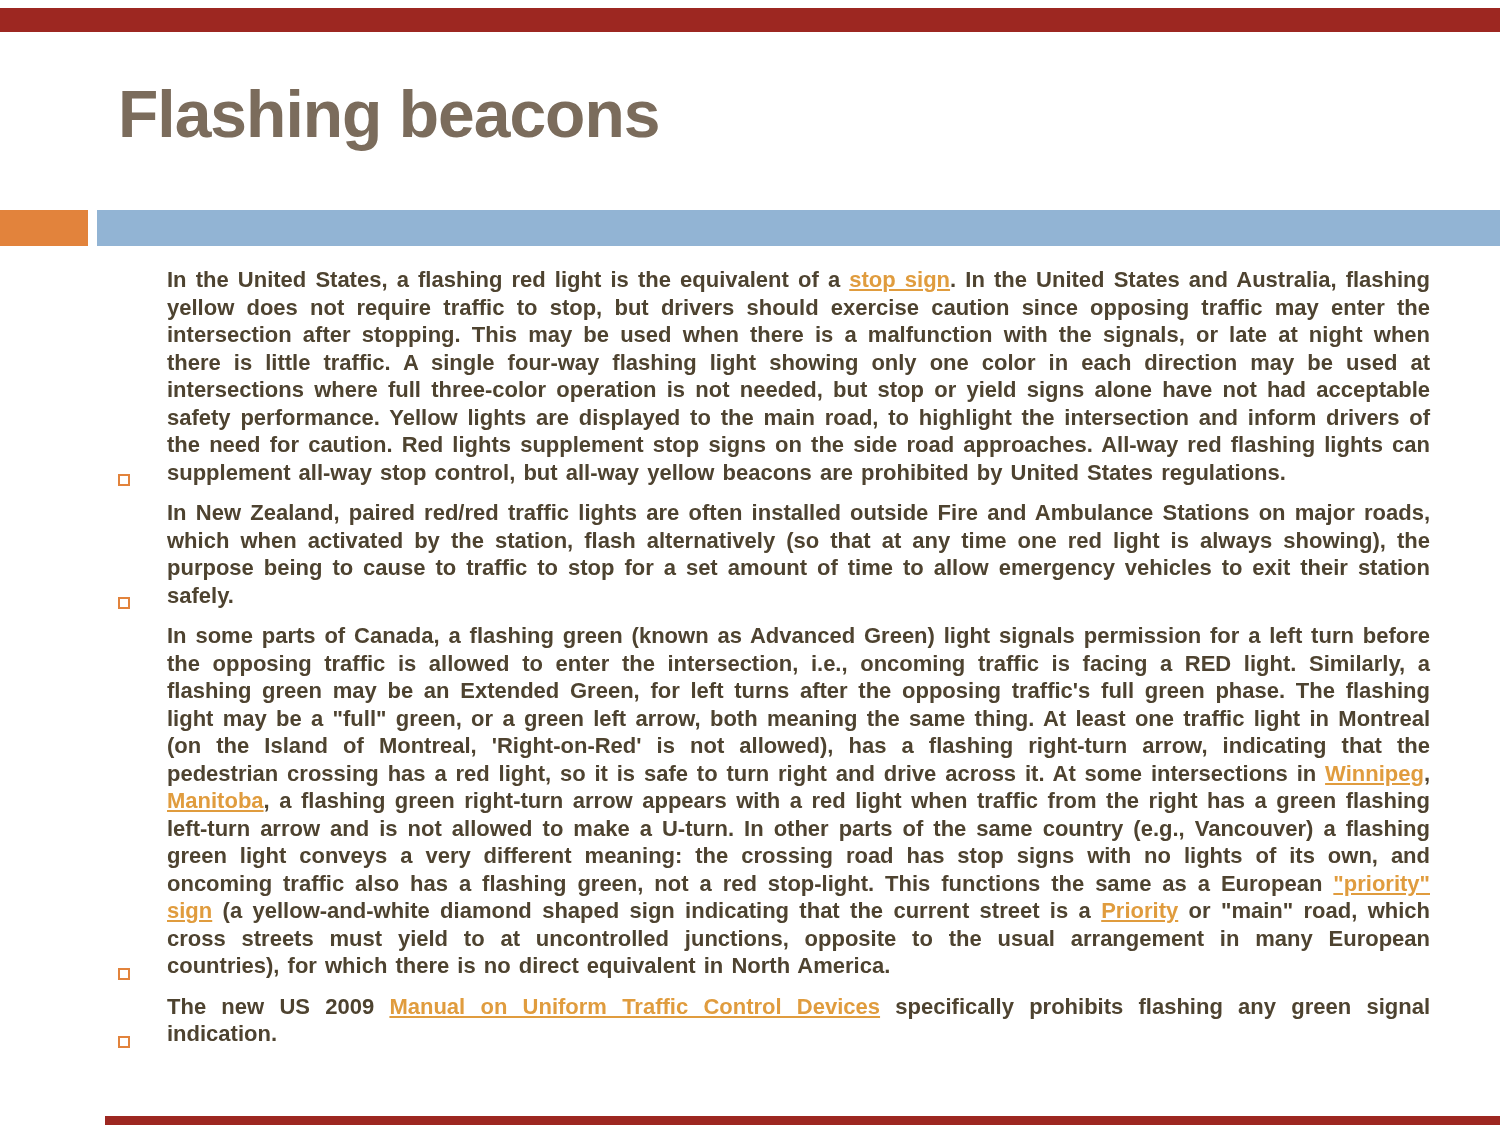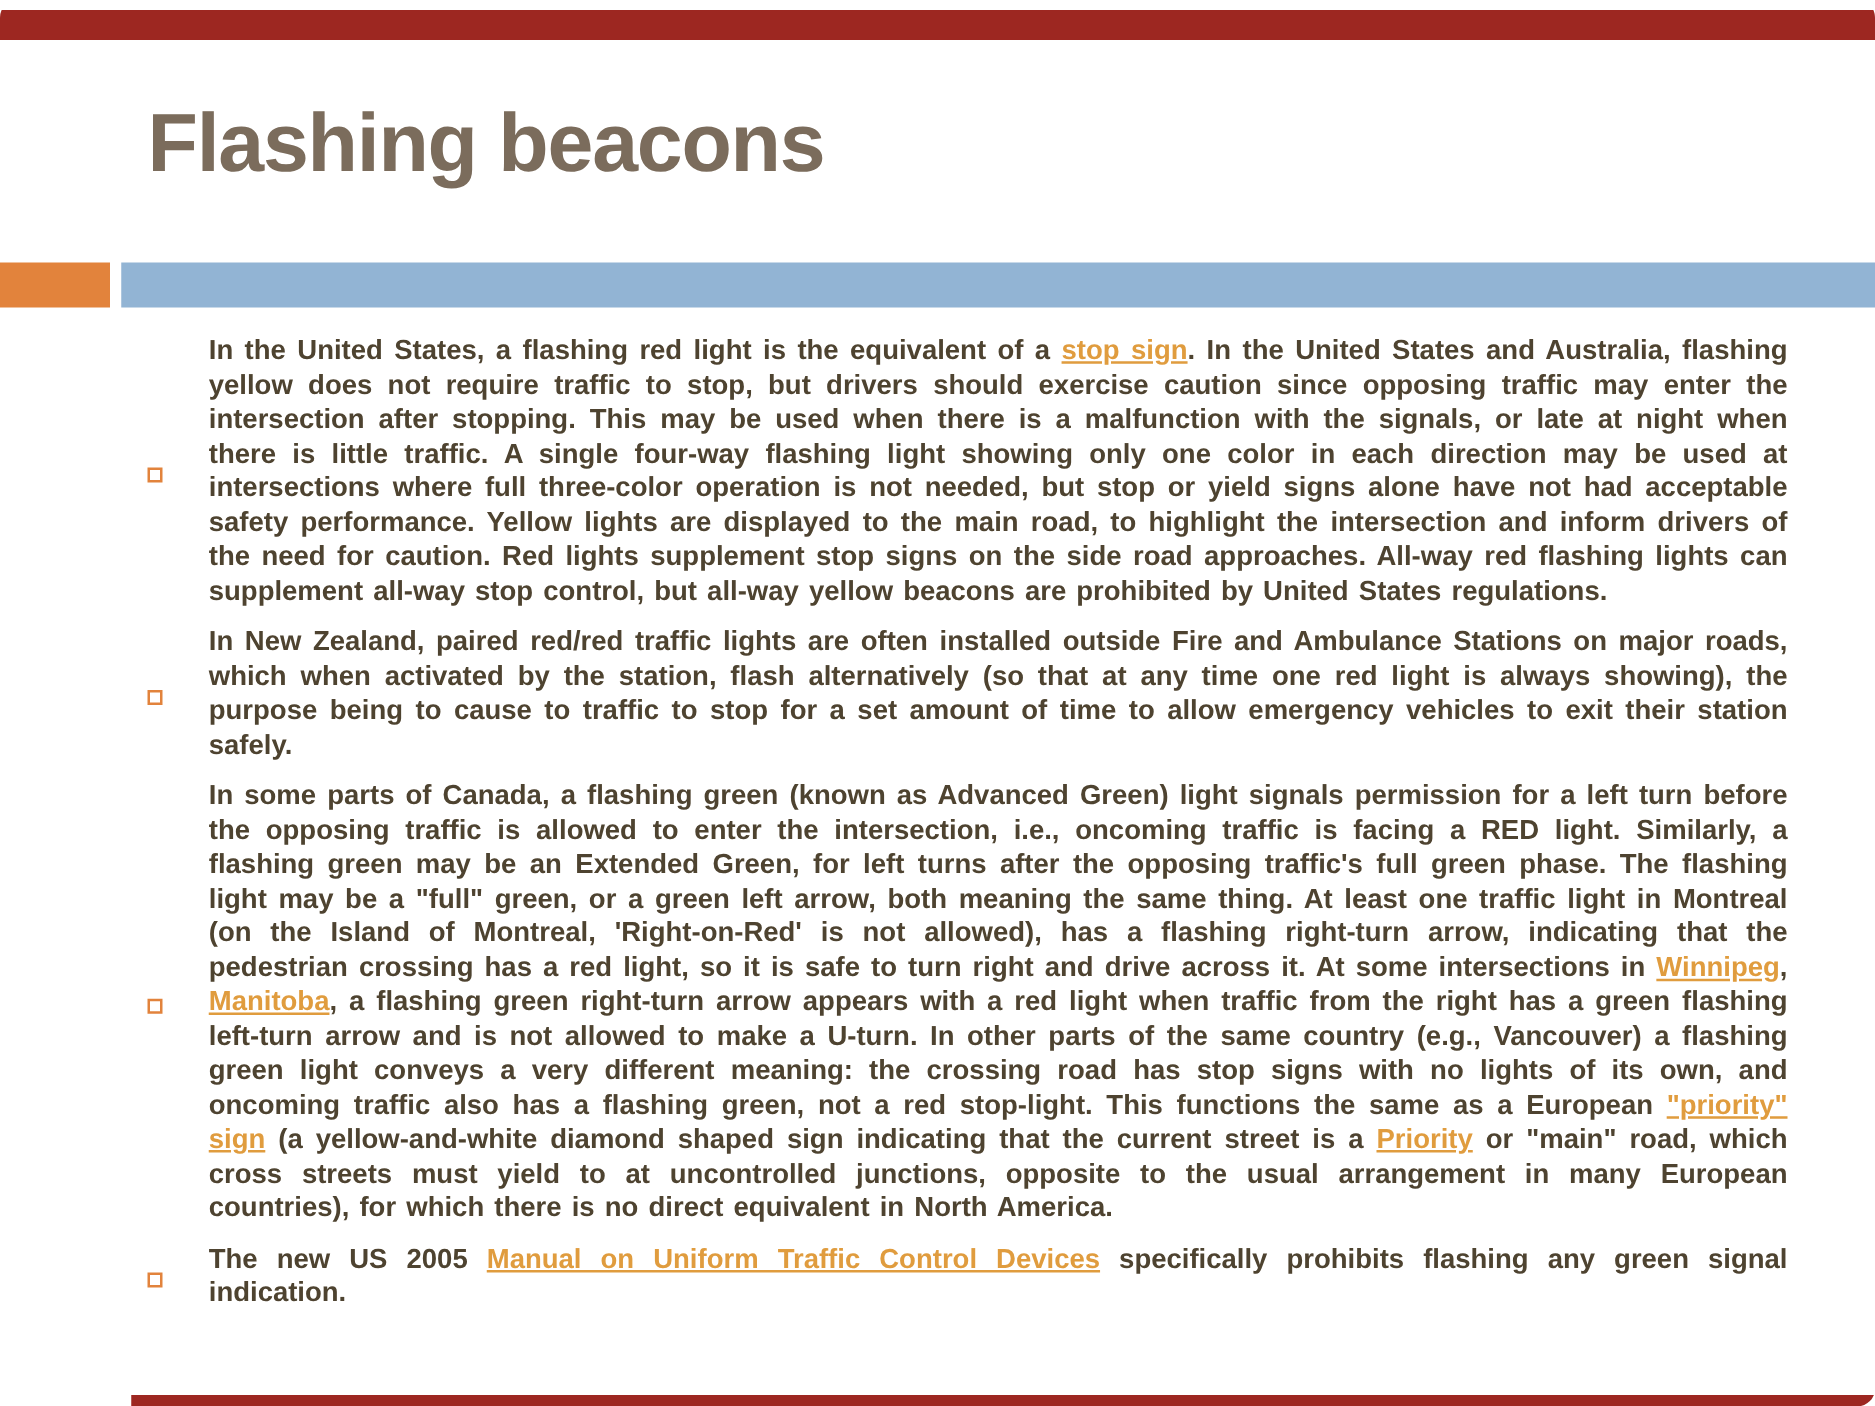--- a/index.html
+++ b/index.html
@@ -7,21 +7,20 @@
   body {
     font-family: "Liberation Sans", sans-serif;
     background: #ffffff;
   }
   .slide {
     position: relative;
     width: 1500px;
     height: 1125px;
     background: #ffffff;
     overflow: hidden;
-    border-radius: 14px;
   }
   .top-bar {
     position: absolute;
     top: 8px; left: 0;
     width: 100%; height: 24px;
     background: var(--top-bar, #9D2721);
   }
   .title {
     position: absolute;
     top: 76px; left: 118px;
@@ -40,21 +39,21 @@
   .band-orange { width: 88px; height: 100%; background: var(--accent-orange, #E2833C); }
   .band-gap    { width: 9px;  height: 100%; background: #ffffff; }
   .band-blue   { flex: 1;     height: 100%; background: var(--band-blue, #92B4D4); }
   .content {
     position: absolute;
     top: 266px; left: 118px;
     width: 1312px;
   }
   .bullet-item {
     display: flex;
-    align-items: center;
+    align-items: flex-end;
     margin-bottom: 13px;
   }
   .bullet-marker {
     flex: 0 0 auto;
     width: 12px; height: 12px;
     border: 2.5px solid var(--accent-orange, #E2833C);
     margin-top: 8px;
     margin-right: 37px;
     background: transparent;
   }
@@ -99,17 +98,17 @@
       <div class="bullet-item">
         <span class="bullet-marker"></span>
         <p class="bullet-text"><span>In New Zealand, paired red/red traffic lights are often installed outside Fire and Ambulance Stations on major roads, which when activated by the station, flash alternatively (so that at any time one red light is always showing), the purpose being to cause to traffic to stop for a set amount of time to allow emergency vehicles to exit their station safely.</span></p>
       </div>
       <div class="bullet-item">
         <span class="bullet-marker"></span>
         <p class="bullet-text"><span>In some parts of Canada, a flashing green (known as Advanced Green) light signals permission for a left turn before the opposing traffic is allowed to enter the intersection, </span><span class="italic">i.e.</span><span>, oncoming traffic is facing a RED light. Similarly, a flashing green may be an Extended Green, for left turns after the opposing traffic's full green phase. The flashing light may be a "full" green, or a green left arrow, both meaning the same thing. At least one traffic light in Montreal (on the Island of Montreal, 'Right-on-Red' is not allowed), has a flashing </span><span class="italic">right-</span><span>turn arrow, indicating that the pedestrian crossing has a red light, so it is safe to turn right and drive across it. At some intersections in </span><span class="link">Winnipeg</span><span>, </span><span class="link">Manitoba</span><span>, a flashing green right-turn arrow appears with a red light when traffic from the right has a green flashing </span><span class="italic">left</span><span>-turn arrow and is not allowed to make a U-turn. In other parts of the same country (</span><span class="italic">e.g.</span><span>, Vancouver) a flashing green light conveys a very different meaning: the crossing road has stop signs with no lights of its own, and oncoming traffic also has a flashing green, not a red stop-light. This functions the same as a European </span><span class="link">"priority" sign</span><span> (a yellow-and-white diamond shaped sign indicating that the current street is a </span><span class="link">Priority</span><span> or "main" road, which cross streets must yield to at uncontrolled junctions, opposite to the usual arrangement in many European countries), for which there is no direct equivalent in North America.</span></p>
       </div>
       <div class="bullet-item">
         <span class="bullet-marker"></span>
-        <p class="bullet-text"><span>The new US 2005 </span><span class="link">Manual on Uniform Traffic Control Devices</span><span> specifically prohibits flashing any green signal indication.</span></p>
+        <p class="bullet-text"><span>The new US 2009 </span><span class="link">Manual on Uniform Traffic Control Devices</span><span> specifically prohibits flashing any green signal indication.</span></p>
       </div>
     </div>
   <div class="bottom-bar"></div>
 </div>
 
 </body></html>

